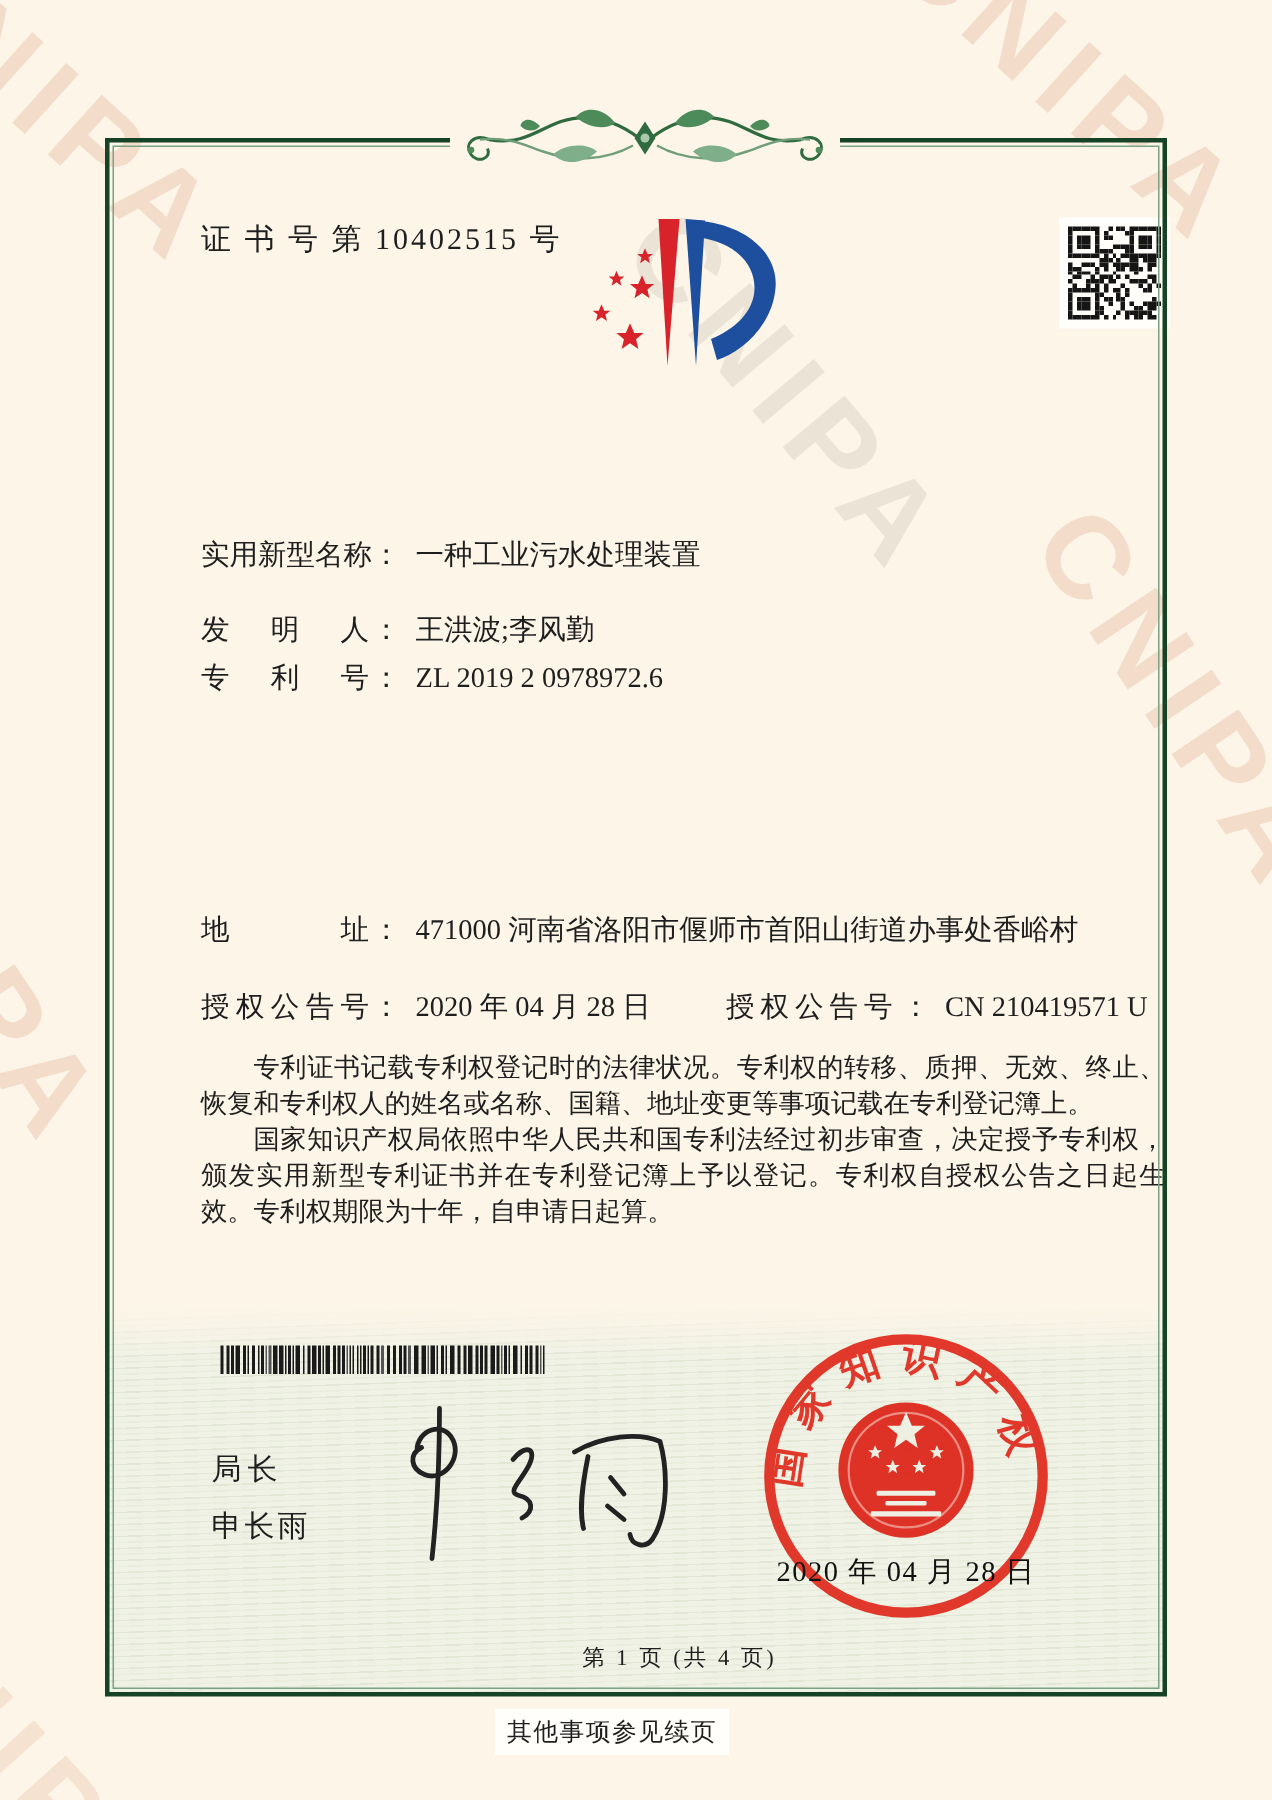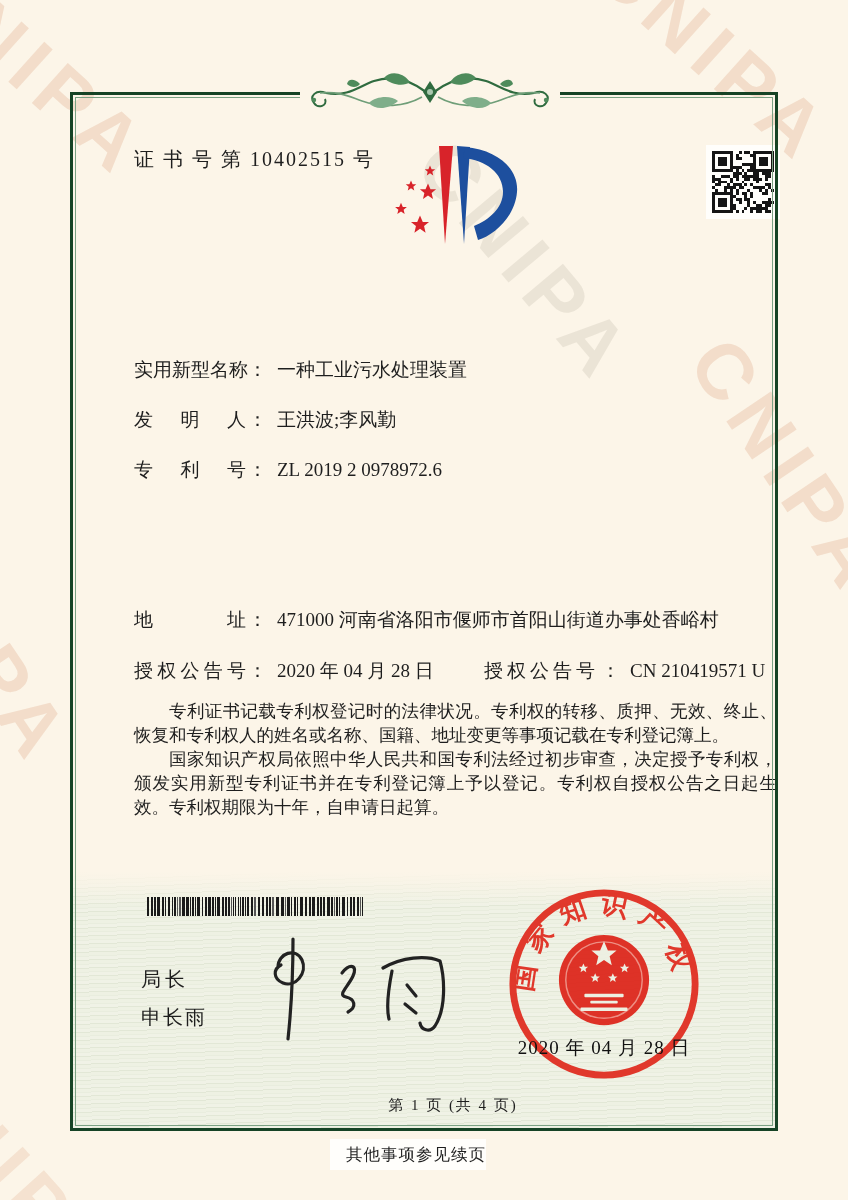--- a/index.html
+++ b/index.html
@@ -62,21 +62,21 @@
   .signature { position:absolute; left:213px; top:933px; width:238px; height:112px; }
 
   .seal { position:absolute; left:506px; top:886px; width:196px; height:196px; z-index:3; }
   .seal-date { position:absolute; left:508px; top:1035px; width:192px; text-align:center;
                font-size:19px; color:#111; z-index:3; letter-spacing:1px; white-space:nowrap; }
 
   .page-num { position:absolute; left:70px; top:1096px; width:708px; text-align:center;
               font-size:15px; letter-spacing:2px; }
 
   .note-box { position:absolute; left:330px; top:1139px; width:156px; height:31px; background:#fffefb;
-              display:flex; align-items:center; justify-content:flex-end; z-index:2; }
+              display:flex; align-items:center; justify-content:center; z-index:2; }
   .note-text { font-size:16.5px; letter-spacing:1px; }
 </style>
 </head>
 <body>
 
 <div class="page">
 
   <span class="wm pink" style="left:-46px;top:-64px;transform:rotate(42deg);">CNIPA</span>
   <span class="wm pink" style="left:636px;top:-78px;transform:rotate(42deg);">CNIPA</span>
   <span class="wm gray" style="left:468px;top:122px;transform:rotate(50deg);">CNIPA</span>
@@ -571,21 +571,21 @@
         </div>
     </div>
 
 
     <div class="field" style="top:357px;">
       <span class="f-label">实用新型名称</span><span class="f-colon">：</span><span>一种工业污水处理装置</span>
     </div>
     <div class="field" style="top:407px;">
       <span class="f-label">发明人</span><span class="f-colon">：</span><span>王洪波;李风勤</span>
     </div>
-    <div class="field" style="top:457px;">
+    <div class="field" style="top:439px;">
       <span class="f-label">专利号</span><span class="f-colon">：</span><span>ZL 2019 2 0978972.6</span>
     </div>
     <div class="field" style="top:607px;">
       <span class="f-label">地址</span><span class="f-colon">：</span><span>471000 河南省洛阳市偃师市首阳山街道办事处香峪村</span>
     </div>
     <div class="field" style="top:658px;">
       <span class="f-label">授权公告号</span><span class="f-colon">：</span><span>2020 年 04 月 28 日</span>
       <span class="f2">
         <span class="f-label2">授权公告号</span><span class="f-colon">：</span><span>CN 210419571 U</span>
       </span>

